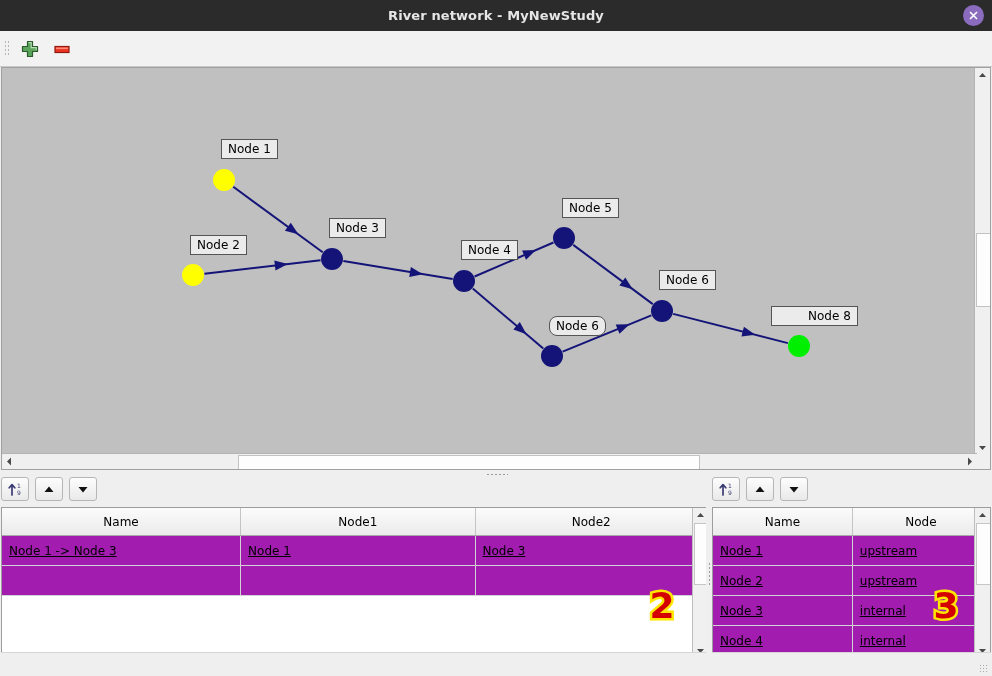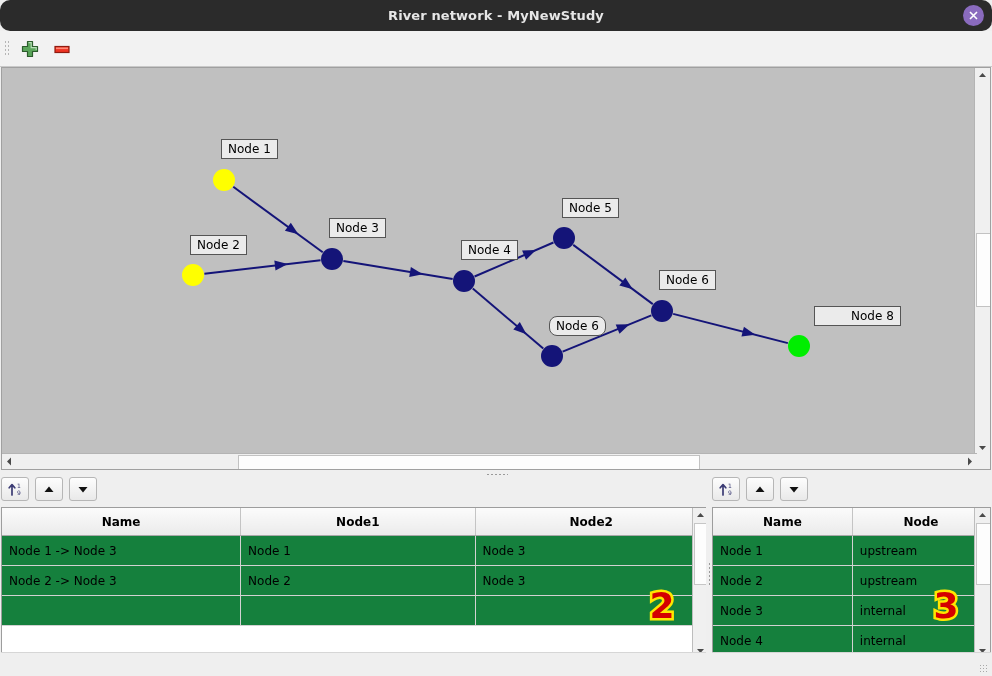--- a/index.html
+++ b/index.html
@@ -6,21 +6,21 @@
   body{
     width:992px;height:676px;overflow:hidden;
     font-family:"DejaVu Sans","Liberation Sans",sans-serif;
     font-size:12px;color:#000;background:#efefef;
   }
   .window{position:relative;width:992px;height:676px;background:#efefef;box-sizing:border-box;}
 
   
   .titlebar{
     position:absolute;left:0;top:0;width:992px;height:31px;
-    background:#2b2b2b;color:#e6e6e6;border-radius:10px;
+    background:#2b2b2b;color:#e6e6e6;
   }
   .titlebar .title{
     position:absolute;left:0;top:0;width:992px;height:31px;line-height:31px;
     text-align:center;font-size:13px;font-weight:bold;letter-spacing:.1px;
   }
   .close-btn{
     position:absolute;right:8px;top:5px;width:21px;height:21px;border-radius:50%;
     background:#8a6bbe;color:#fff;line-height:21px;text-align:center;font-size:12px;
     cursor:pointer;
   }
@@ -88,25 +88,25 @@
   .mb:nth-child(2){left:34px;}
   .mb:nth-child(3){left:68px;}
   .mb svg{display:block;margin:3px auto 0;}
 
   .table-box{position:absolute;left:0;top:30px;right:0;height:152px;
      border:1px solid #9d9d9d;background:#fff;box-sizing:border-box;overflow:hidden;}
   table.grid{border-collapse:collapse;width:100%;table-layout:fixed;font-size:12px;}
   table.grid th{
     height:25px;background:linear-gradient(#fbfbfb,#ebebeb);
     border-right:1px solid #c4c4c4;border-bottom:1px solid #a8a8a8;
-    font-weight:bold;font-size:12px;color:#000;
+    font-weight:normal;font-size:12px;color:#000;
   }
   table.grid td{
     height:29px;border-right:1px solid #d2d2d2;border-bottom:1px solid #d2d2d2;
-    padding:0 7px;color:#000;background:#15803d;white-space:nowrap;overflow:hidden;
+    padding:0 7px;color:#000;background:#a21caf;white-space:nowrap;overflow:hidden;text-decoration:underline;
   }
   .tbl-vsb{position:absolute;right:0;top:0;width:15px;bottom:0;background:#f0f0f0;border-left:1px solid #bdbdbd;}
   .tbl-vsb .arr{position:absolute;left:0;width:15px;height:14px;text-align:center;}
   .tbl-vsb .arr.up{top:0;}
   .tbl-vsb .arr.dn{bottom:0;}
   .tbl-vsb .thumb{position:absolute;left:1px;top:15px;width:13px;height:60px;background:#fdfdfd;border:1px solid #c6c6c6;}
 
   .vsplit{position:absolute;left:706px;top:477px;width:6px;height:199px;background:#efefef;}
   .vsplit .dots{position:absolute;left:2px;top:85px;width:3px;height:24px;
     background-image:radial-gradient(#9a9a9a 45%, transparent 46%);background-size:3px 4px;}
@@ -185,21 +185,21 @@
       </svg>
 
       <div id="labels-layer">
           <div class="node-label" style="left: 219px; top: 71px;">Node 1</div>
           <div class="node-label" style="left: 188px; top: 167px;">Node 2</div>
           <div class="node-label" style="left: 327px; top: 150px;">Node 3</div>
           <div class="node-label" style="left: 459px; top: 172px;">Node 4</div>
           <div class="node-label" style="left: 560px; top: 130px;">Node 5</div>
           <div class="node-label" style="left: 547px; top: 248px; border-radius: 8px;">Node 6</div>
           <div class="node-label" style="left: 657px; top: 202px;">Node 6</div>
-          <div class="node-label" style="left: 812px; top: 238px; padding-left: 36px;">Node 8</div>
+          <div class="node-label" style="left: 769px; top: 238px; padding-left: 36px;">Node 8</div>
         </div>
 
     </div>
 
     <div class="vsb">
       <div class="arr up">
         <svg width="15" height="15" viewBox="0 0 15 15">
             <path d="M4 9 L7.5 5 L11 9 Z" fill="#4a4a4a"></path>
           </svg>
       </div>
@@ -268,25 +268,20 @@
                 <th>Node2</th>
               </tr>
             </thead>
           <tbody id="links-body">
               <tr>
                 <td>Node 1 -&gt; Node 3</td>
                 <td>Node 1</td>
                 <td>Node 3</td>
               </tr>
               <tr>
-                <td>Node 2 -&gt; Node 3</td>
-                <td>Node 2</td>
-                <td>Node 3</td>
-              </tr>
-              <tr>
                 <td></td>
                 <td></td>
                 <td></td>
               </tr>
             </tbody>
         </table>
         <div class="big-num" style="left:645px;top:76px;">
           <svg width="30" height="42" viewBox="0 0 30 42">
             <text x="15" y="34" font-size="36" font-weight="bold" text-anchor="middle" font-family="DejaVu Sans, sans-serif" stroke="#ffe600" stroke-width="5" fill="none" id="ann2-stroke">2</text>
             <text x="15" y="34" font-size="36" font-weight="bold" text-anchor="middle" font-family="DejaVu Sans, sans-serif" fill="#d40000" id="ann2-fill">2</text>

